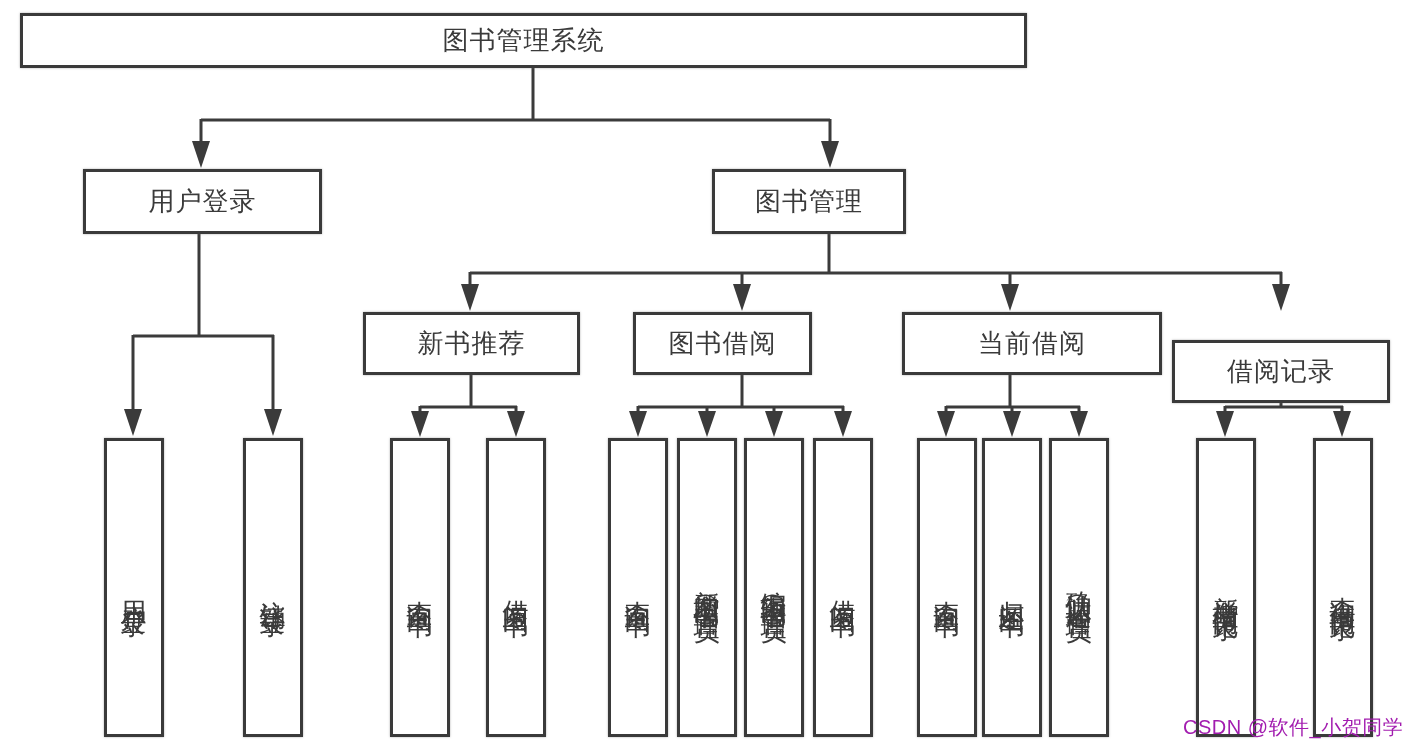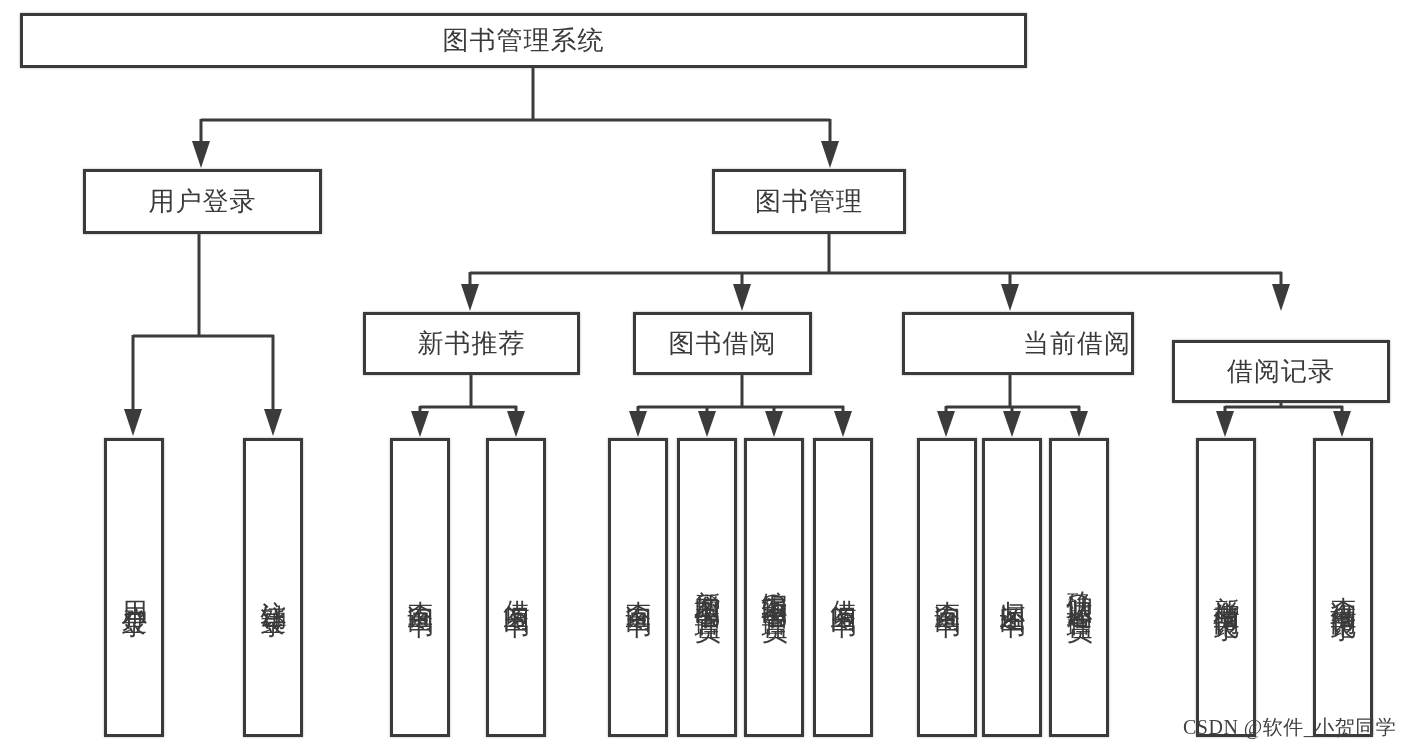--- a/index.html
+++ b/index.html
@@ -6,21 +6,21 @@
     margin: 0;
     padding: 0;
     background: #ffffff;
   }
   #stage {
     position: relative;
     width: 1405px;
     height: 747px;
     background: #ffffff;
     overflow: hidden;
-    font-family: Liberation Serif, serif;
+    font-family: Liberation Sans, sans-serif;
     color: #3a3a3a;
   }
   
   #connectors {
     position: absolute;
     left: 0; top: 0;
     width: 1405px;
     height: 747px;
     z-index: 1;
   }
@@ -60,21 +60,21 @@
     font-size: 26px;
     line-height: 1;
   }
   
   #root-box      { left: 20px;  top: 13px;  width: 1007px; height: 55px; }
   #user-login    { left: 83px;  top: 169px; width: 239px;  height: 65px; }
   #book-mgmt     { left: 712px; top: 169px; width: 194px;  height: 65px; }
   .lvl3 { top: 312px; height: 63px; }
   #new-book-rec  { left: 363px;  width: 217px; }
   #book-borrow   { left: 633px;  width: 179px; }
-  #cur-borrow    { left: 902px;  width: 232px; justify-content: flex-end; }
+  #cur-borrow    { left: 902px;  width: 260px; }
   #borrow-rec    { left: 1172px; width: 218px; margin-top: 28px; }
   
   #leaf-u1 { left: 104px; }
   #leaf-u2 { left: 243px; }
   #leaf-r1 { left: 390px; }
   #leaf-r2 { left: 486px; }
   #leaf-b1 { left: 608px; }
   #leaf-b2 { left: 677px; }
   #leaf-b3 { left: 744px; }
   #leaf-b4 { left: 813px; }
@@ -83,21 +83,21 @@
   #leaf-c3 { left: 1049px; }
   #leaf-e1 { left: 1196px; }
   #leaf-e2 { left: 1313px; }
   
   #watermark {
     position: absolute;
     left: 1183px;
     top: 714px;
     z-index: 3;
     font-size: 20px;
-    color: #404040;
+    color: #a21caf;
     letter-spacing: 0.5px;
     white-space: nowrap;
     text-align: center;
   }
 </style>
 </head>
 <body>
 
 <div id="stage">
 

